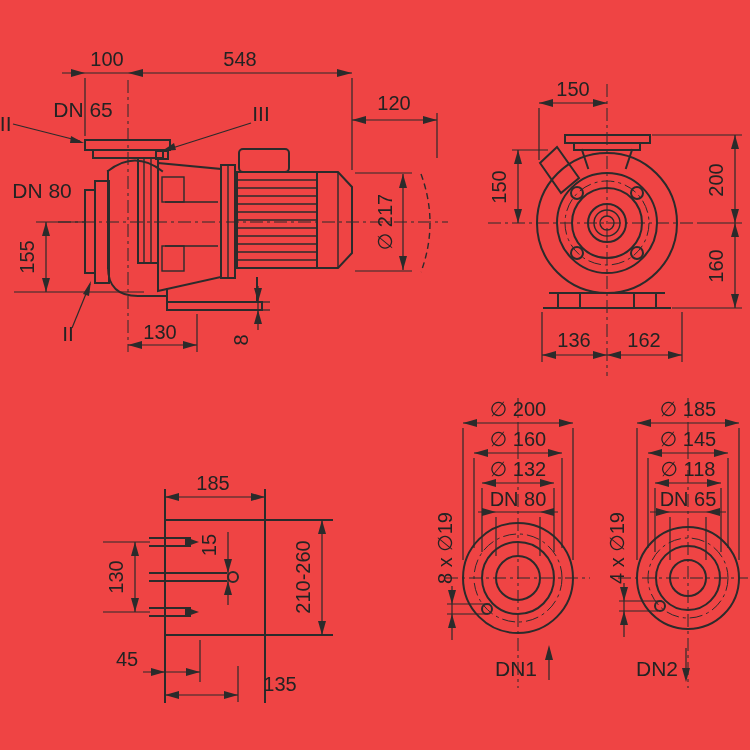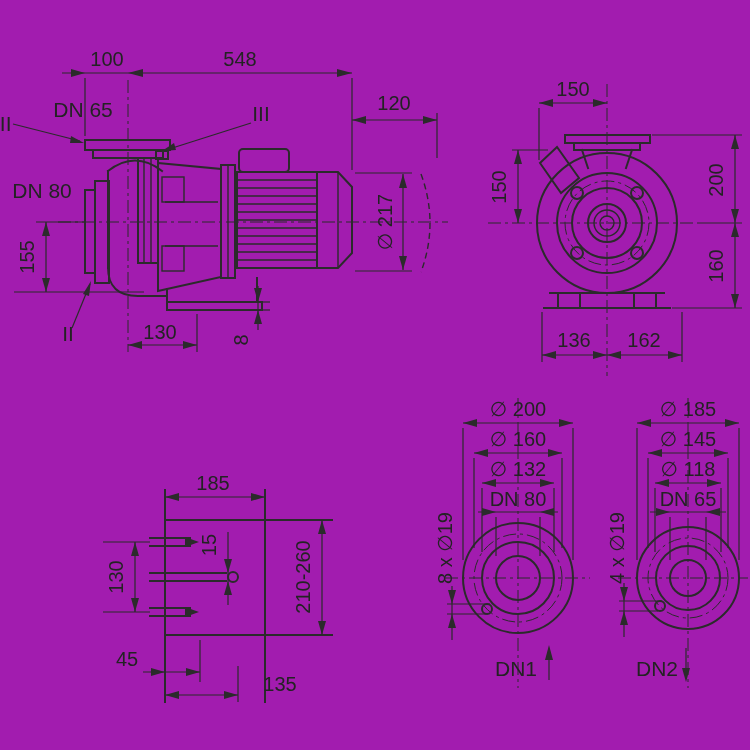--- a/index.html
+++ b/index.html
@@ -1,16 +1,16 @@
 <!DOCTYPE html>
 <html><head>
 <meta charset="utf-8">
 <style>
   html,body{margin:0;padding:0;background:#fff;}
-  #stage{position:relative;width:750px;height:750px;background:#a21caf;overflow:hidden;}
+  #stage{position:relative;width:750px;height:750px;background:#ef4444;overflow:hidden;}
   svg{display:block;}
   svg text{font-family:"Liberation Sans","DejaVu Sans",sans-serif;font-size:20px;fill:#232323;}
   svg text.big{font-size:21px;}
   .ol{stroke:#2b2b2b;stroke-width:2;fill:none;stroke-linecap:square;}
   .th{stroke:#2b2b2b;stroke-width:1.4;fill:none;}
   .dim{stroke:#2b2b2b;stroke-width:1.2;fill:none;}
   .ah{fill:#2b2b2b;stroke:none;}
   .cl{stroke:#2b2b2b;stroke-width:1;fill:none;stroke-dasharray:13 4 3 4;}
   .dash{stroke:#2b2b2b;stroke-width:1.4;fill:none;stroke-dasharray:6 4;}
 </style>

